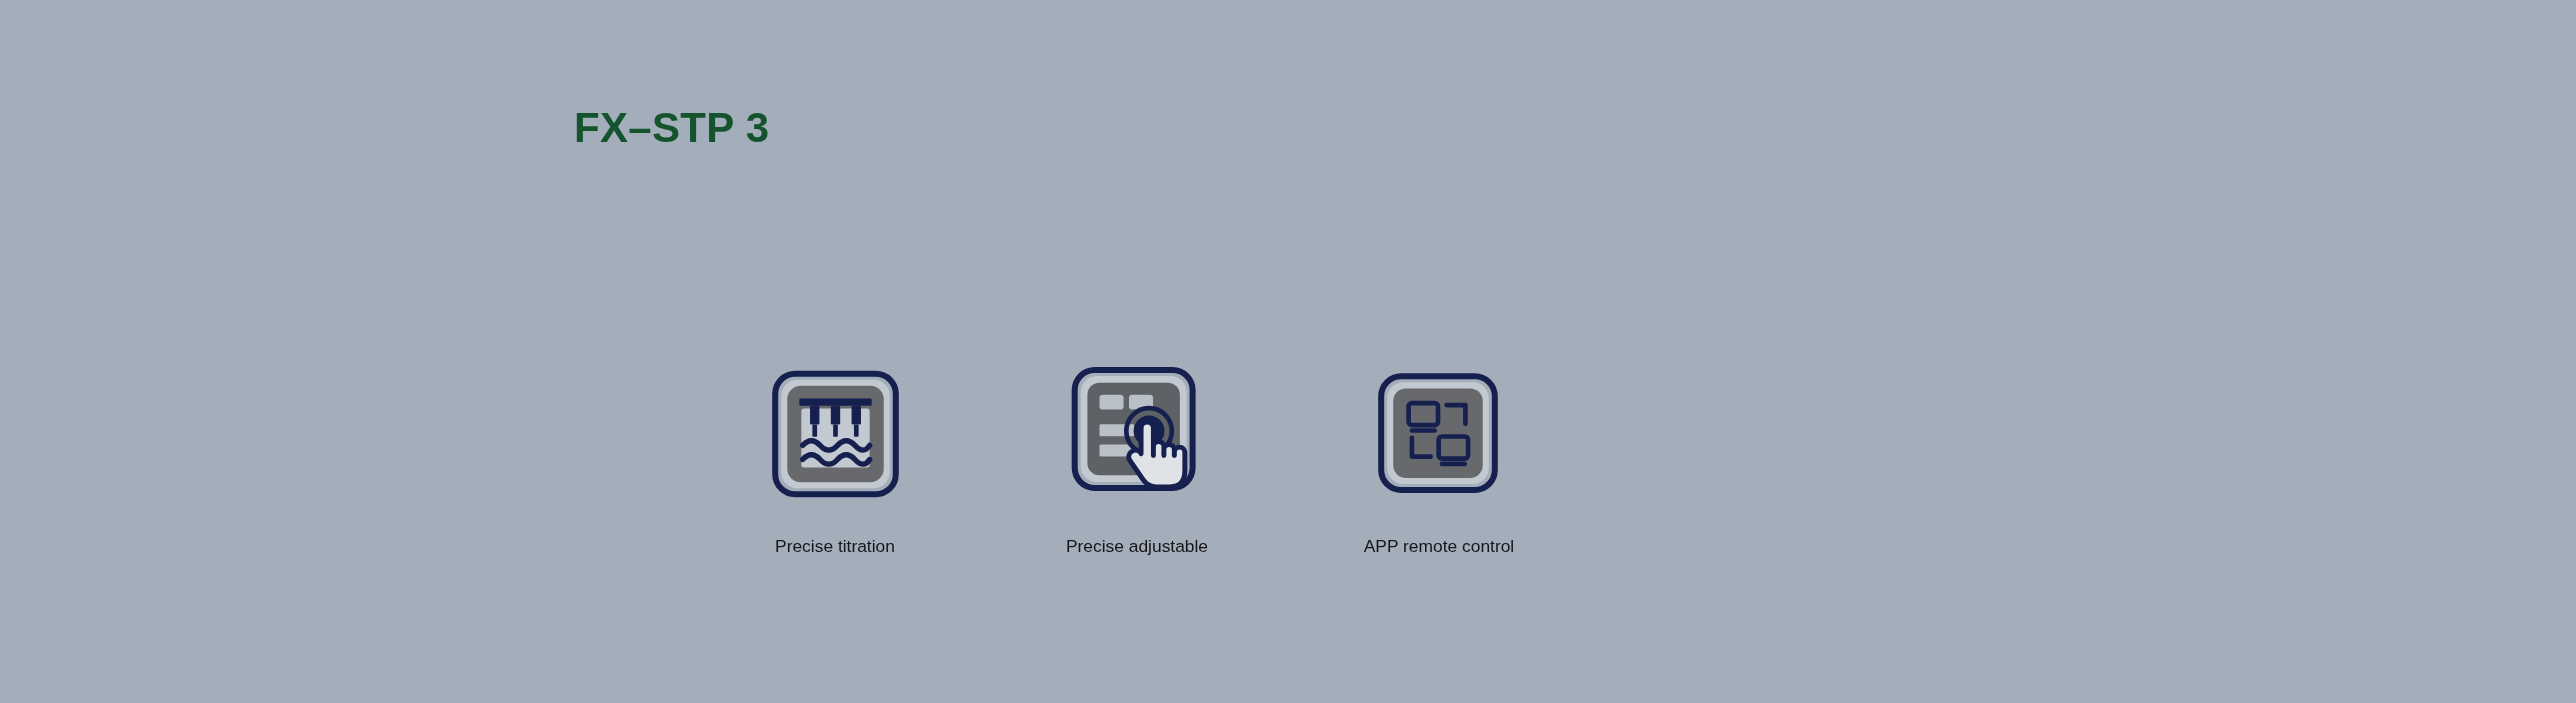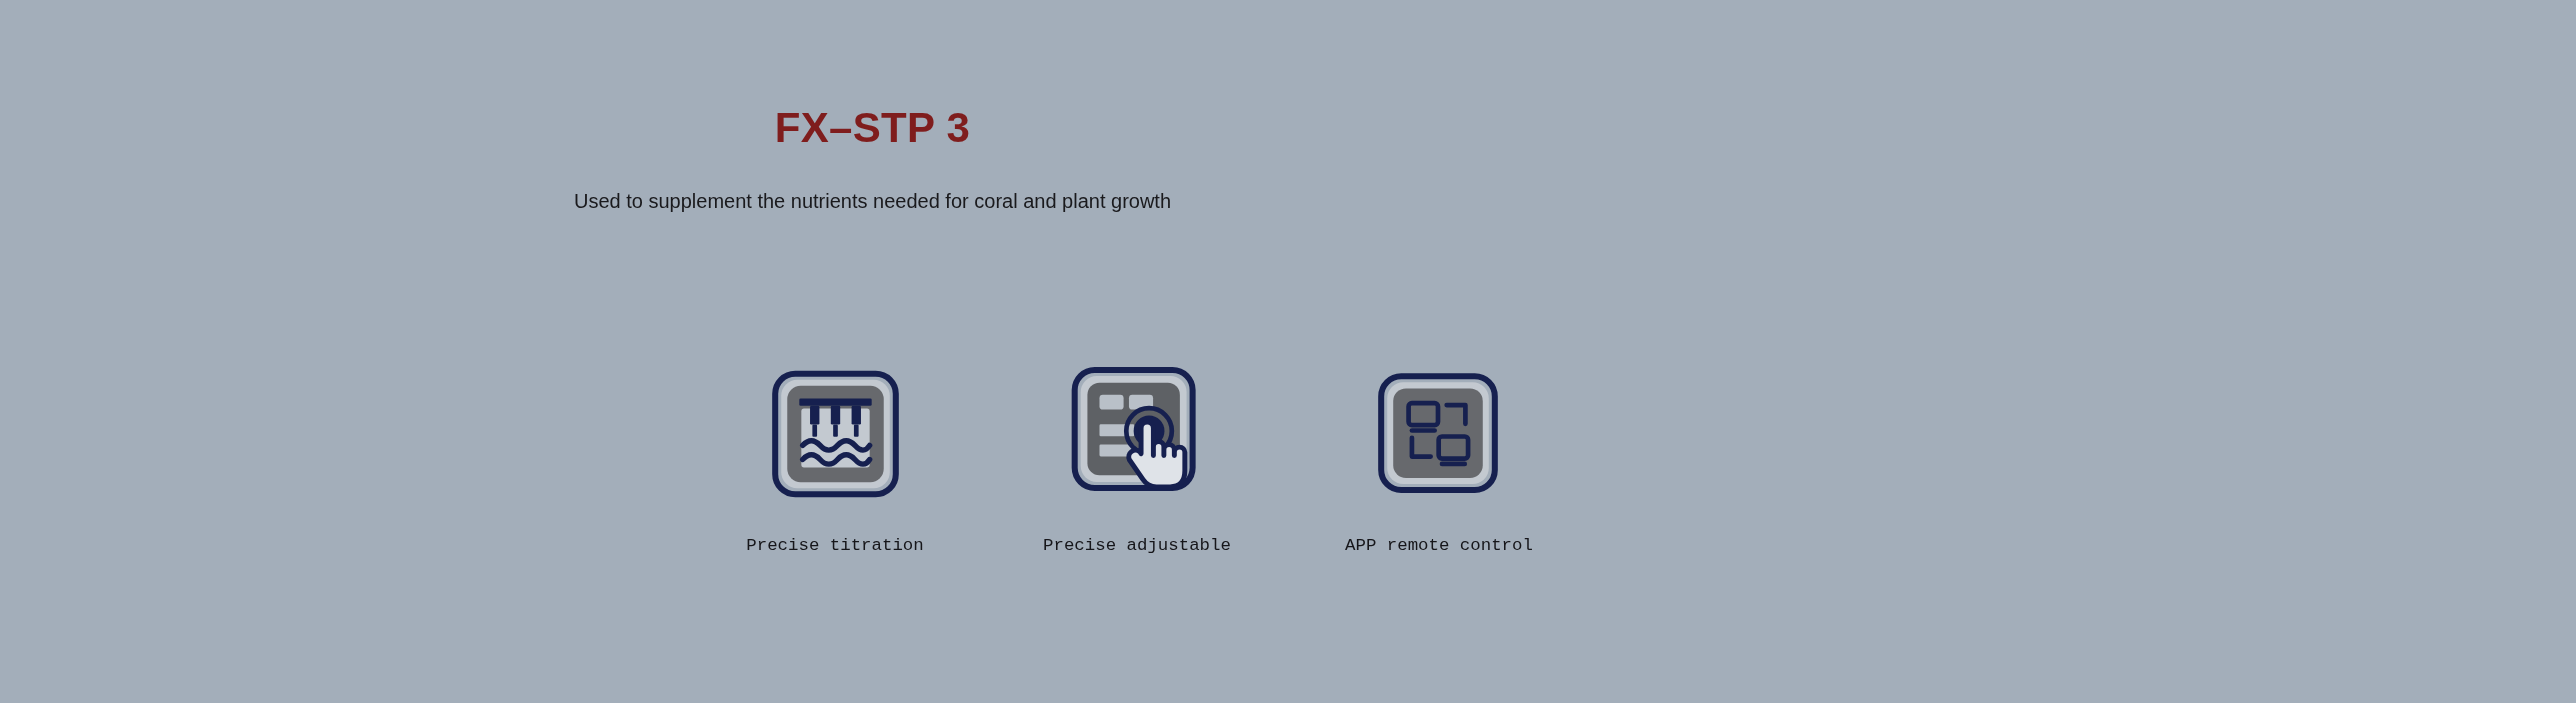--- a/index.html
+++ b/index.html
@@ -10,26 +10,25 @@
     overflow:hidden;
     position:relative;
   }
   .stage{position:absolute;inset:0;}
 
   
   .header{position:absolute;left:574px;top:107px;}
   .title{
     font-size:42px;
     font-weight:700;
-    color:#7f1d1d;
+    color:#14532d;
     letter-spacing:0.3px;
     line-height:1.0;
     margin:0;
     white-space:nowrap;
-    text-align:center;
   }
   .subtitle{
     font-size:20px;
     font-weight:400;
     color:#1a1a1d;
     line-height:1.0;
     margin:0;
     padding-top:42px;
     white-space:nowrap;
   }
@@ -56,32 +55,30 @@
     align-items:center;
     justify-content:center;
   }
   .feature-label{
     font-size:17.4px;
     font-weight:400;
     color:#16161a;
     white-space:nowrap;
     margin-top:29.5px;
     text-align:center;
-    font-family:Liberation Mono, monospace;
   }
   svg{display:block;}
 </style>
 </head>
 <body>
 
 <div class="stage">
 
   <div class="header">
     <h1 class="title">FX–STP 3</h1>
-    <p class="subtitle">Used to supplement the nutrients needed for coral and plant growth</p>
   </div>
 
   <div class="features">
 
     <div class="feature">
       <div class="icon-wrap">
         <svg width="129" height="134" viewBox="0 0 192 200">
 
           <rect x="6" y="10" width="180" height="180" rx="30" ry="30" fill="none" stroke="#16204f" stroke-width="9"></rect>
 

